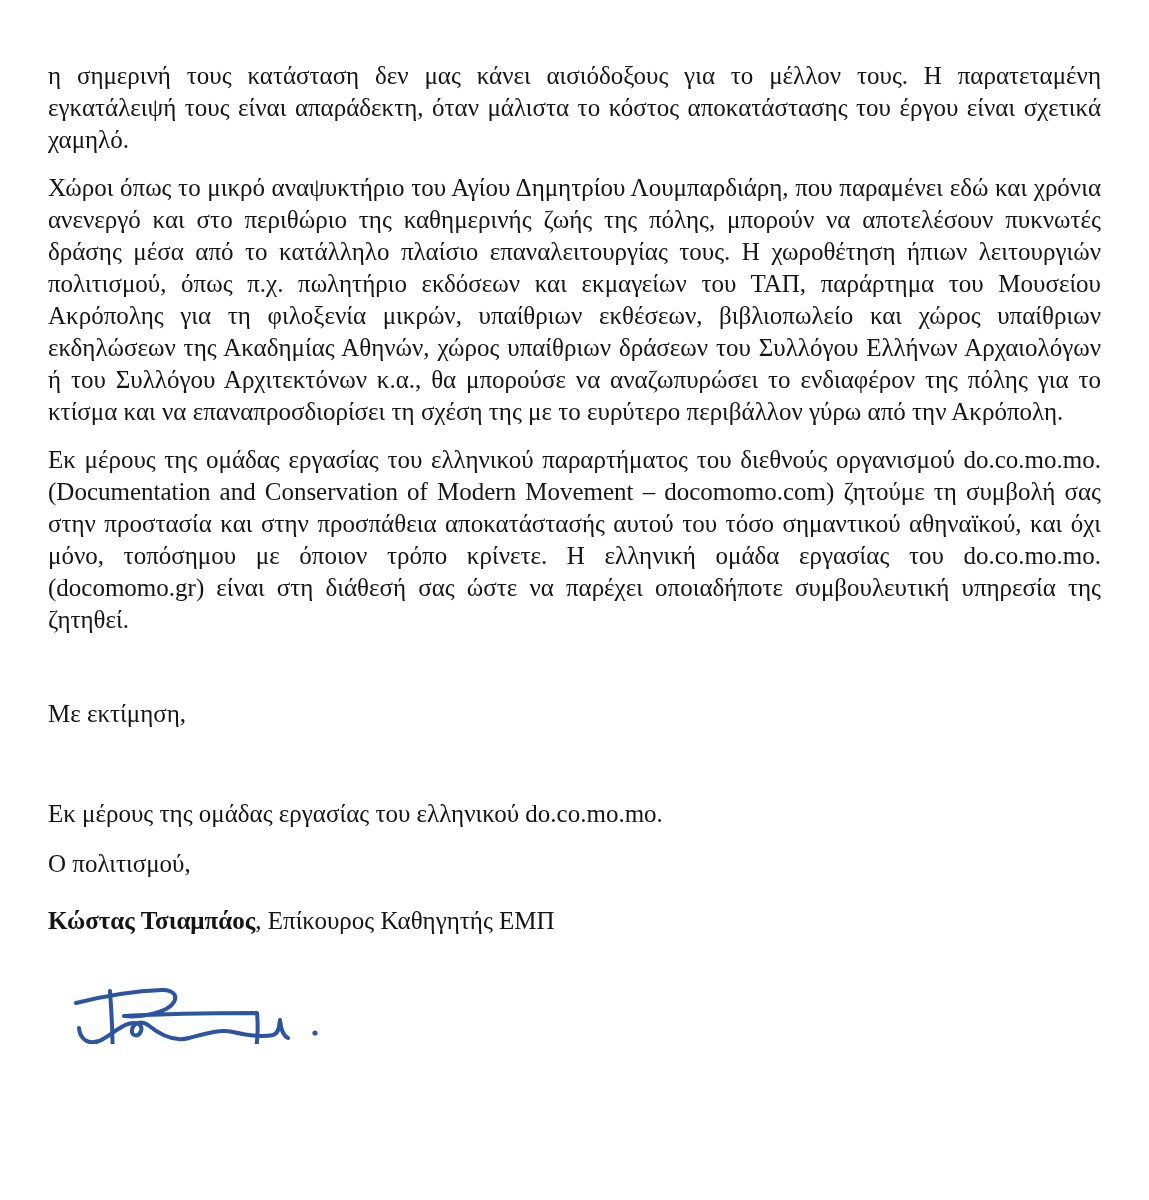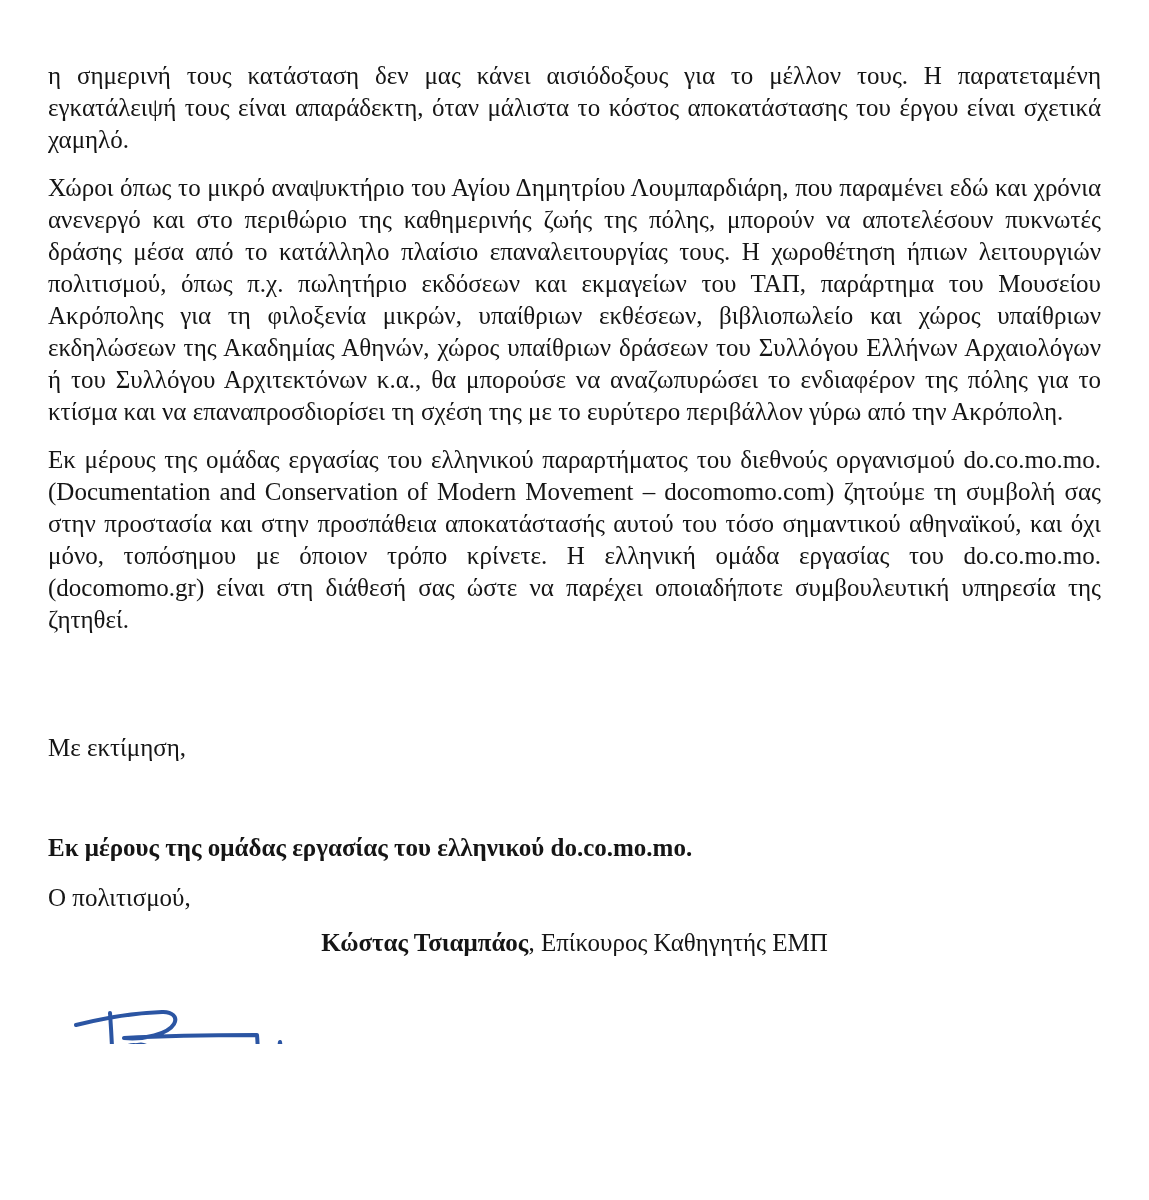--- a/index.html
+++ b/index.html
@@ -21,24 +21,24 @@
   }
   p {
     margin: 0 0 16px 0;
     font-size: 25px;
     line-height: 32px;
   }
   .justify {
     text-align: justify;
     text-align-last: left;
   }
-  .closing      { margin-top: 96px; margin-bottom: 0; }
-  .on-behalf    { margin-top: 68px; margin-bottom: 8px; font-weight: bold; }
+  .closing      { margin-top: 62px; margin-bottom: 0; }
+  .on-behalf    { margin-top: 68px; margin-bottom: 8px; }
   .coordinator  { margin-top: 18px; margin-bottom: 0; }
-  .signatory    { margin-top: 13px; margin-bottom: 0; text-align: center; }
+  .signatory    { margin-top: 25px; margin-bottom: 0; }
   .signatory b  { font-weight: bold; }
   .signature-block {
     margin-top: 38px;
     margin-left: 20px;
     width: 260px;
     height: 130px;
   }
   .signature-block svg { display: block; }
 </style>
 </head>

